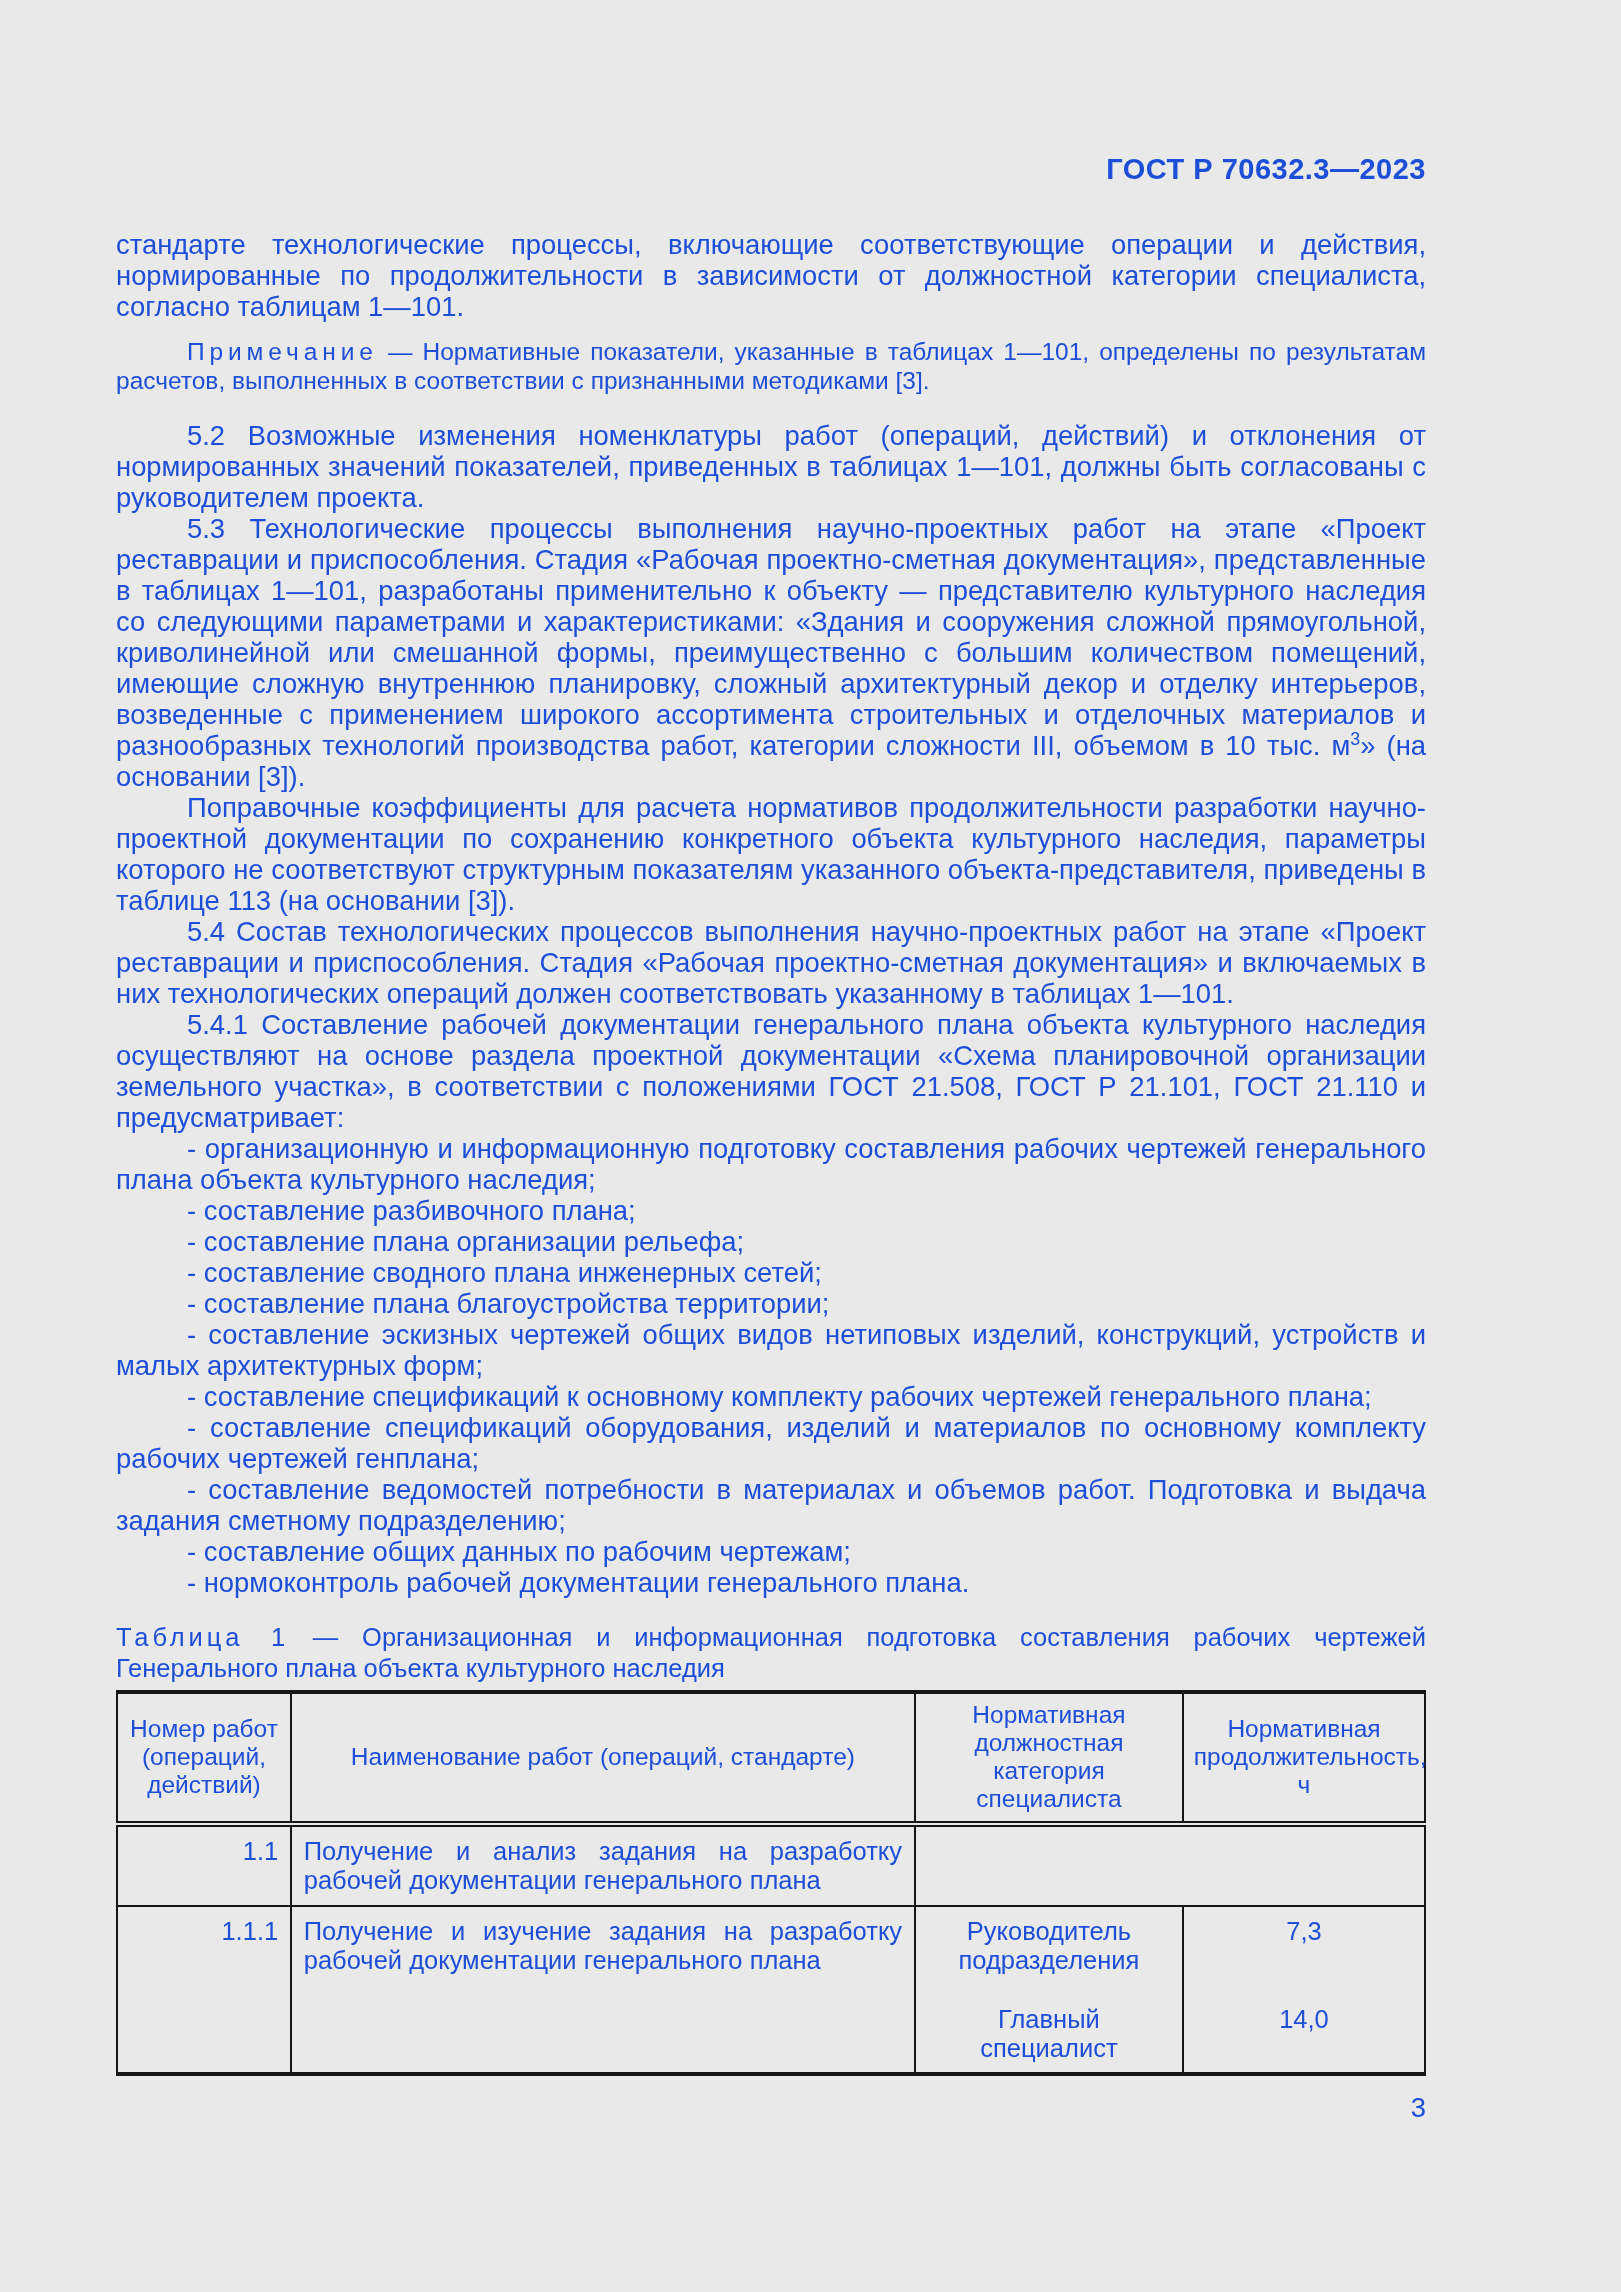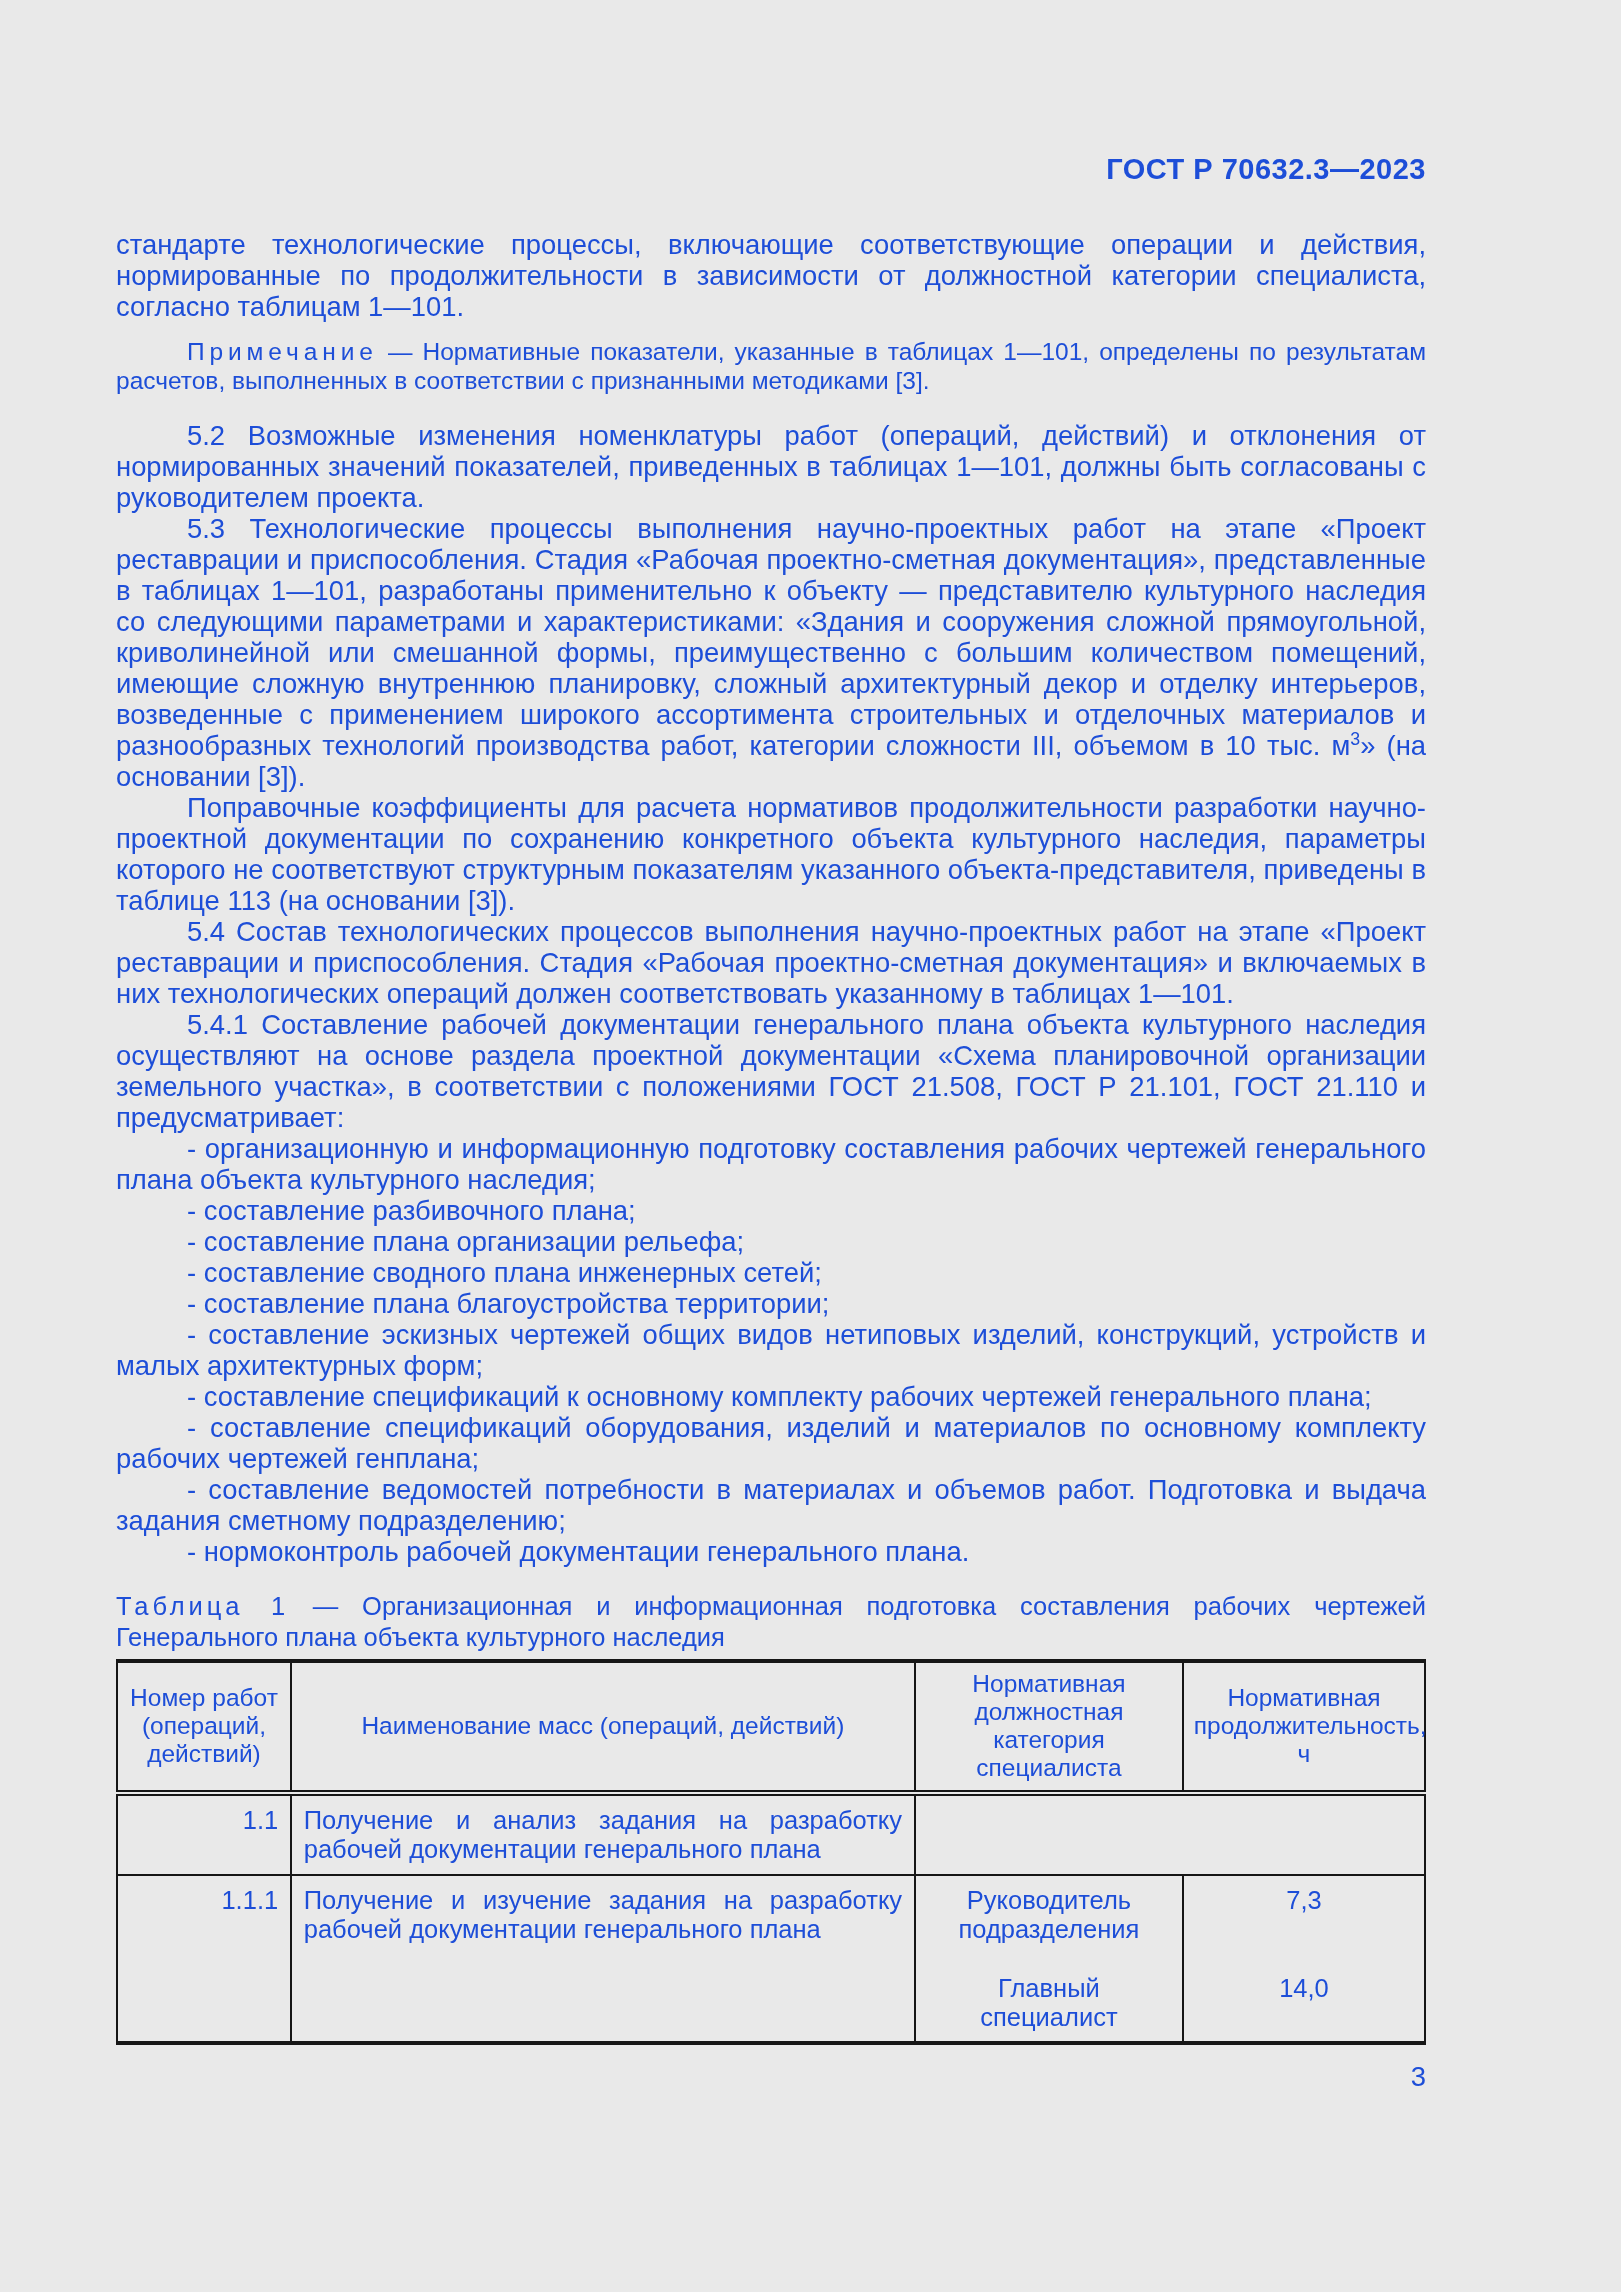--- a/index.html
+++ b/index.html
@@ -139,35 +139,36 @@
 
     <p class="para">- организационную и информационную подготовку составления рабочих чертежей генерального плана объекта культурного наследия;</p>
     <p class="para">- составление разбивочного плана;</p>
     <p class="para">- составление плана организации рельефа;</p>
     <p class="para">- составление сводного плана инженерных сетей;</p>
     <p class="para">- составление плана благоустройства территории;</p>
     <p class="para">- составление эскизных чертежей общих видов нетиповых изделий, конструкций, устройств и малых архитектурных форм;</p>
     <p class="para">- составление спецификаций к основному комплекту рабочих чертежей генерального плана;</p>
     <p class="para">- составление спецификаций оборудования, изделий и материалов по основному комплекту рабочих чертежей генплана;</p>
     <p class="para">- составление ведомостей потребности в материалах и объемов работ. Подготовка и выдача задания сметному подразделению;</p>
+    <p class="para">- составление общих данных по рабочим чертежам;</p>
     <p class="para">- нормоконтроль рабочей документации генерального плана.</p>
 
     <div class="table-caption"><span class="caption-label">Таблица 1</span><span> — Организационная и информационная подготовка составления рабочих чертежей Генерального плана объекта культурного наследия</span></div>
 
     <table class="gost-table">
       <colgroup>
         <col style="width:13.3%">
         <col style="width:47.7%">
         <col style="width:20.5%">
         <col style="width:18.5%">
       </colgroup>
       <thead>
         <tr>
           <th>Номер работ (операций, действий)</th>
-          <th>Наименование масс (операций, действий)</th>
+          <th>Наименование работ (операций, стандарте)</th>
           <th>Нормативная должностная категория специалиста</th>
           <th>Нормативная продолжительность, ч</th>
         </tr>
       </thead>
       <tbody>
         <tr>
           <td class="cell-num">1.1</td>
           <td class="cell-name">Получение и анализ задания на разработку рабочей документации генерального плана</td>
           <td colspan="2"></td>
         </tr>

